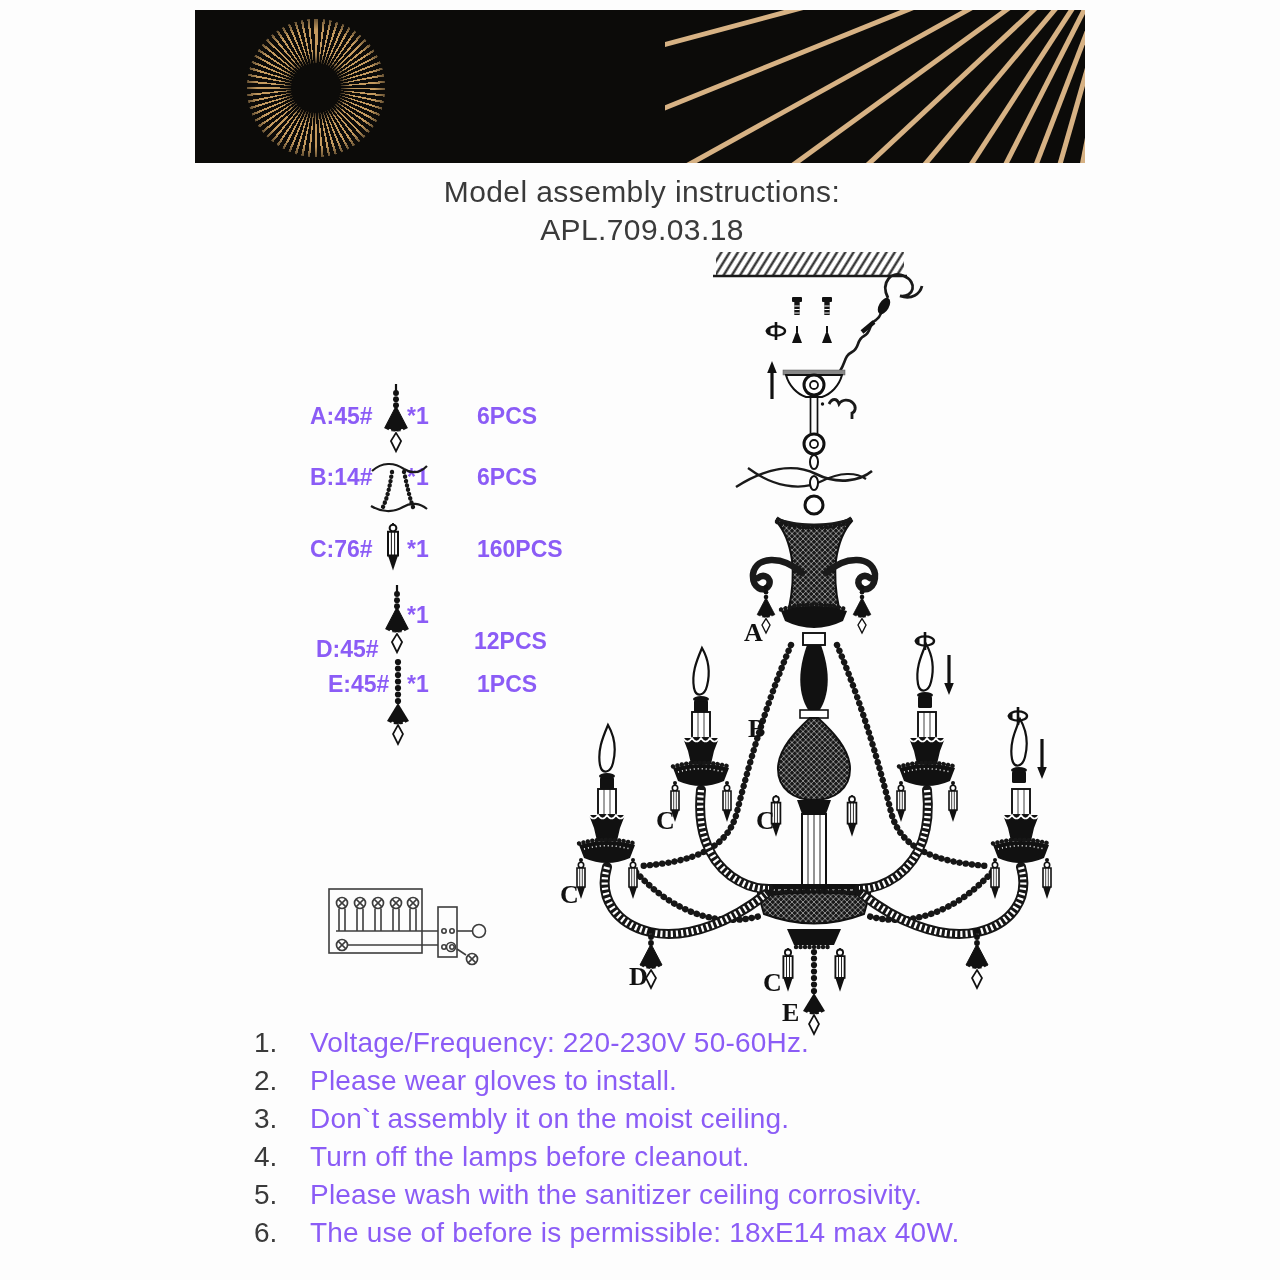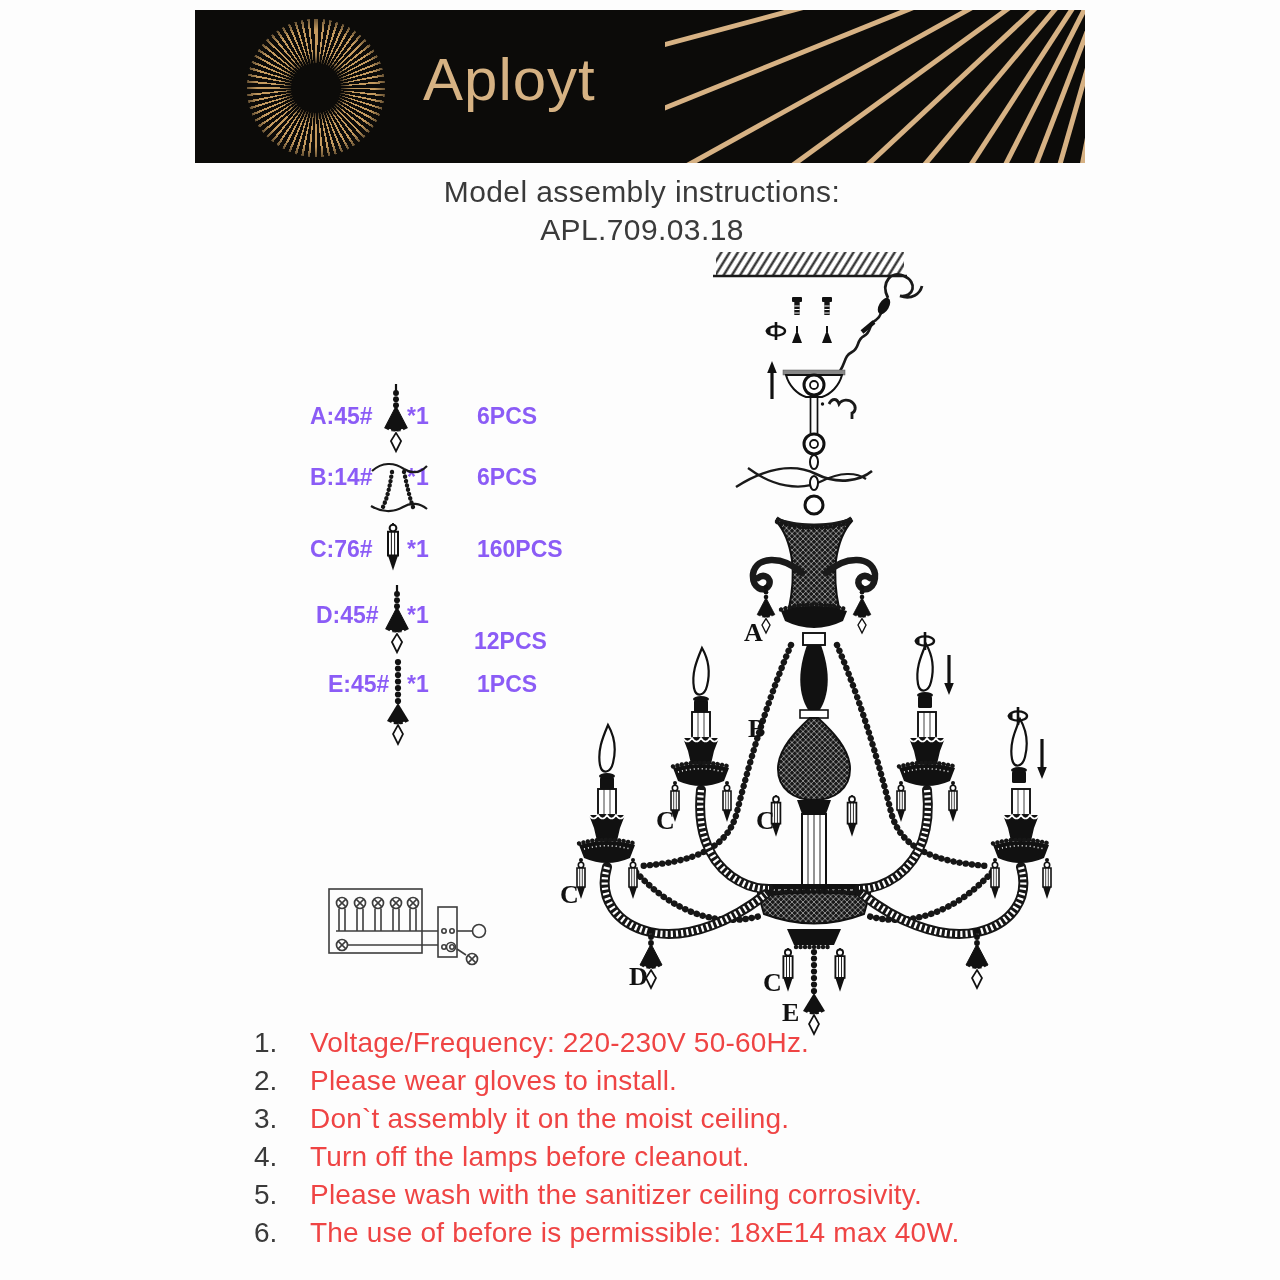--- a/index.html
+++ b/index.html
@@ -24,40 +24,39 @@
   .title2{position:absolute;left:0;top:213px;width:1284px;text-align:center;font-size:30px;color:#3a3a3a;letter-spacing:0.4px;}
 
   
   .part-row span{position:absolute;font-weight:bold;font-size:23px;color:#8b5cf6;white-space:nowrap;}
   .p-code{left:310px;}
   .p-qty{left:407px;}
   .p-pcs{left:477px;}
 
   
   .ins-num{position:absolute;left:254px;font-size:28px;color:#3a3a3a;}
-  .ins-text{position:absolute;left:310px;font-size:28px;color:#ef4444;letter-spacing:0.2px;white-space:nowrap;}
+  .ins-text{position:absolute;left:310px;font-size:28px;color:#8b5cf6;letter-spacing:0.2px;white-space:nowrap;}
 
   
   svg.diagram{position:absolute;left:0;top:0;}
   .ink{stroke:#1a1a1a;fill:none;}
   .armB{stroke:#161616;stroke-width:10;fill:none;stroke-linecap:round;}
   .armW{stroke:#ffffff;stroke-width:6.2;fill:none;stroke-dasharray:2.2 3;}
   .bead{stroke:#161616;stroke-width:6.4;fill:none;stroke-linecap:round;stroke-dasharray:0.1 6.1;}
   .beadS{stroke:#161616;stroke-width:4.4;fill:none;stroke-linecap:round;stroke-dasharray:0.1 4.4;}
   text.lbl{font-family:"Liberation Serif", serif;font-weight:bold;font-size:26px;fill:#111;}
   .wire{stroke:#3d3d3d;stroke-width:1.6;fill:none;}
 </style>
 </head>
 <body>
 
 <div class="page">
 
   <div class="banner">
     <div class="sunburst"></div>
-    <div class="brand">Aployt</div>
     <svg class="rays" width="420" height="153" viewBox="0 0 420 153">
       <g stroke="#d7b284" stroke-width="5">
         <line x1="465" y1="-90" x2="365" y2="724"></line>
         <line x1="465" y1="-90" x2="308" y2="715"></line>
         <line x1="465" y1="-90" x2="239" y2="698"></line>
         <line x1="465" y1="-90" x2="171" y2="676"></line>
         <line x1="465" y1="-90" x2="93" y2="641"></line>
         <line x1="465" y1="-90" x2="18" y2="598"></line>
         <line x1="465" y1="-90" x2="-62" y2="538"></line>
         <line x1="465" y1="-90" x2="-134" y2="469"></line>
@@ -82,21 +81,21 @@
       <span class="p-code" style="top:464px">B:14#</span>
       <span class="p-qty" style="top:464px">*1</span>
       <span class="p-pcs" style="top:464px">6PCS</span>
     </div>
     <div class="part-row">
       <span class="p-code" style="top:536px">C:76#</span>
       <span class="p-qty" style="top:536px">*1</span>
       <span class="p-pcs" style="top:536px">160PCS</span>
     </div>
     <div class="part-row">
-      <span class="p-code" style="top:602px;left:316px">D:45#</span>
+      <span class="p-code" style="top:636px;left:316px">D:45#</span>
       <span class="p-qty" style="top:602px">*1</span>
       <span class="p-pcs" style="top:628px;left:474px">12PCS</span>
     </div>
     <div class="part-row">
       <span class="p-code" style="top:671px;left:328px">E:45#</span>
       <span class="p-qty" style="top:671px">*1</span>
       <span class="p-pcs" style="top:671px">1PCS</span>
     </div>
   </div>
 

